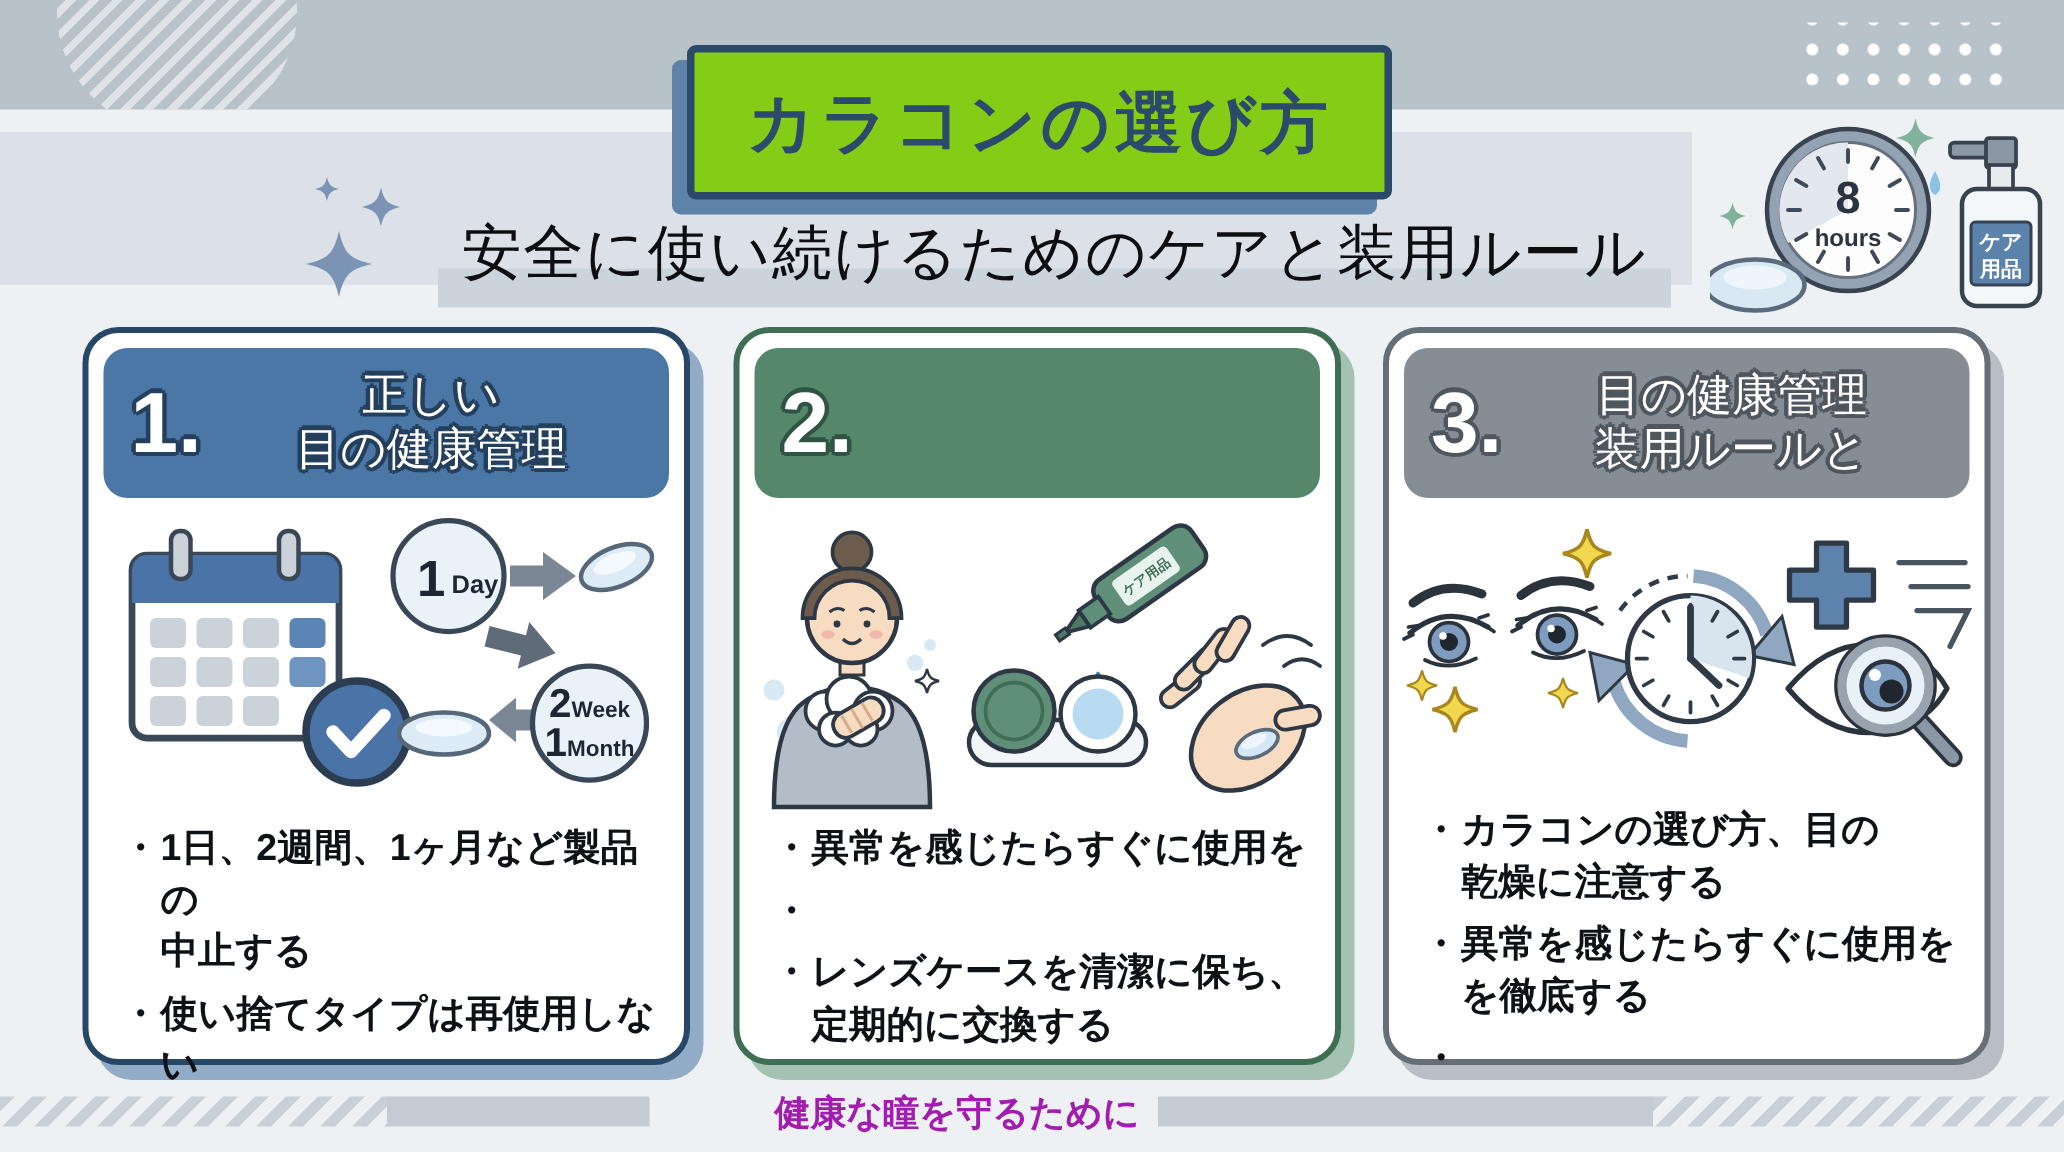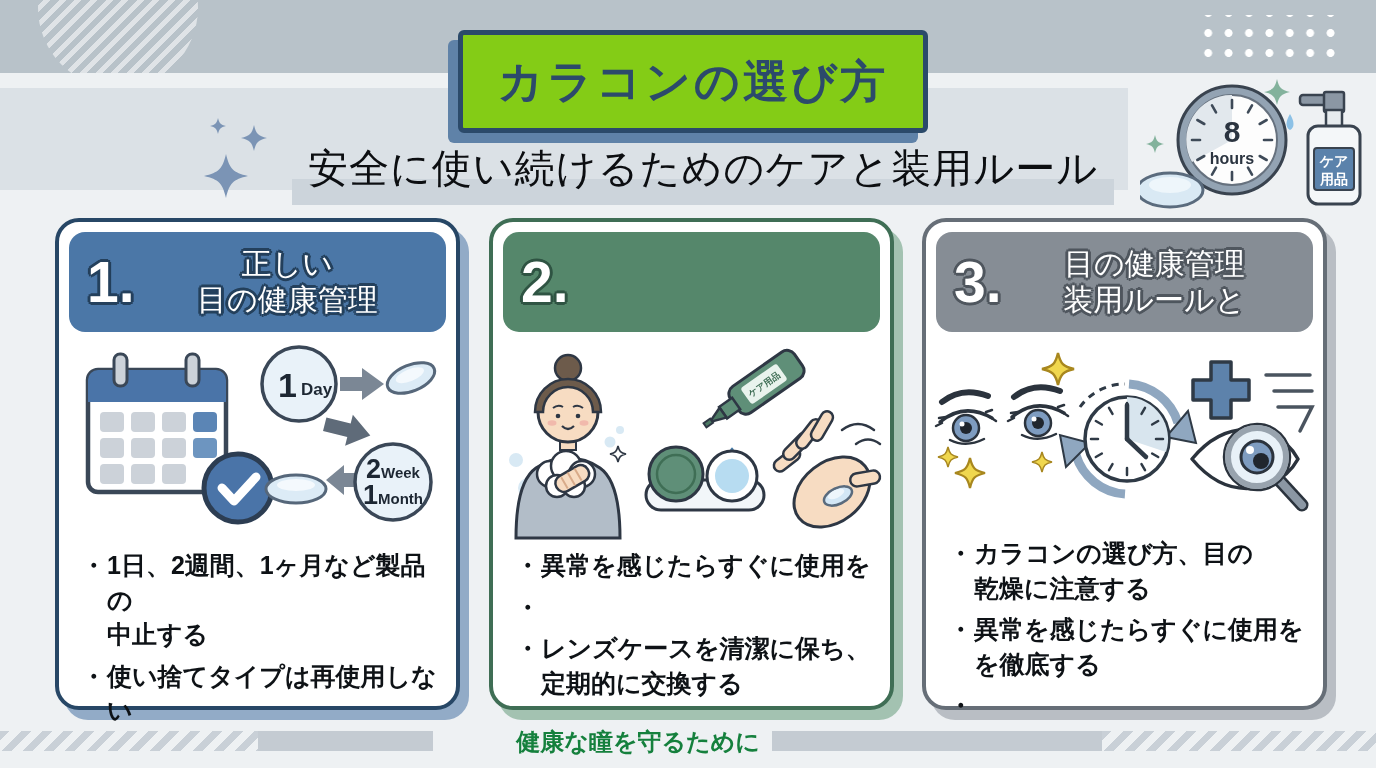--- a/index.html
+++ b/index.html
@@ -42,21 +42,21 @@
   .bullets li{display:flex;font-size:25px;font-weight:bold;color:#0e1216;line-height:1.38;margin-bottom:7px;}
   .bullets .mark{flex:0 0 26px;}
   .bullets .txt{white-space:pre-line;}
   
   .fz-stripes{position:absolute;top:731px;height:20px;
         background:repeating-linear-gradient(135deg,#c9d0d7 0 7px,rgba(0,0,0,0) 7px 15px);}
   .fz-l{left:0;width:258px;}  .fz-r{left:1102px;width:274px;}
   .fz-bar{position:absolute;top:731px;height:20px;background:#c4cbd2;}
   .fz-bar-l{left:258px;width:175px;} .fz-bar-r{left:772px;width:330px;}
   .footer-text{position:absolute;top:726px;left:638px;transform:translateX(-50%);white-space:nowrap;
-        font-size:24px;font-weight:bold;color:#15803d;}
+        font-size:24px;font-weight:bold;color:#a21caf;}
   svg text{font-family:"Liberation Sans",sans-serif;}
 </style>
 </head>
 <body>
 
 <div class="page">
 
   <div class="top-band">
     <div class="stripe-circle"></div>
     <div class="dot-grid"></div>

